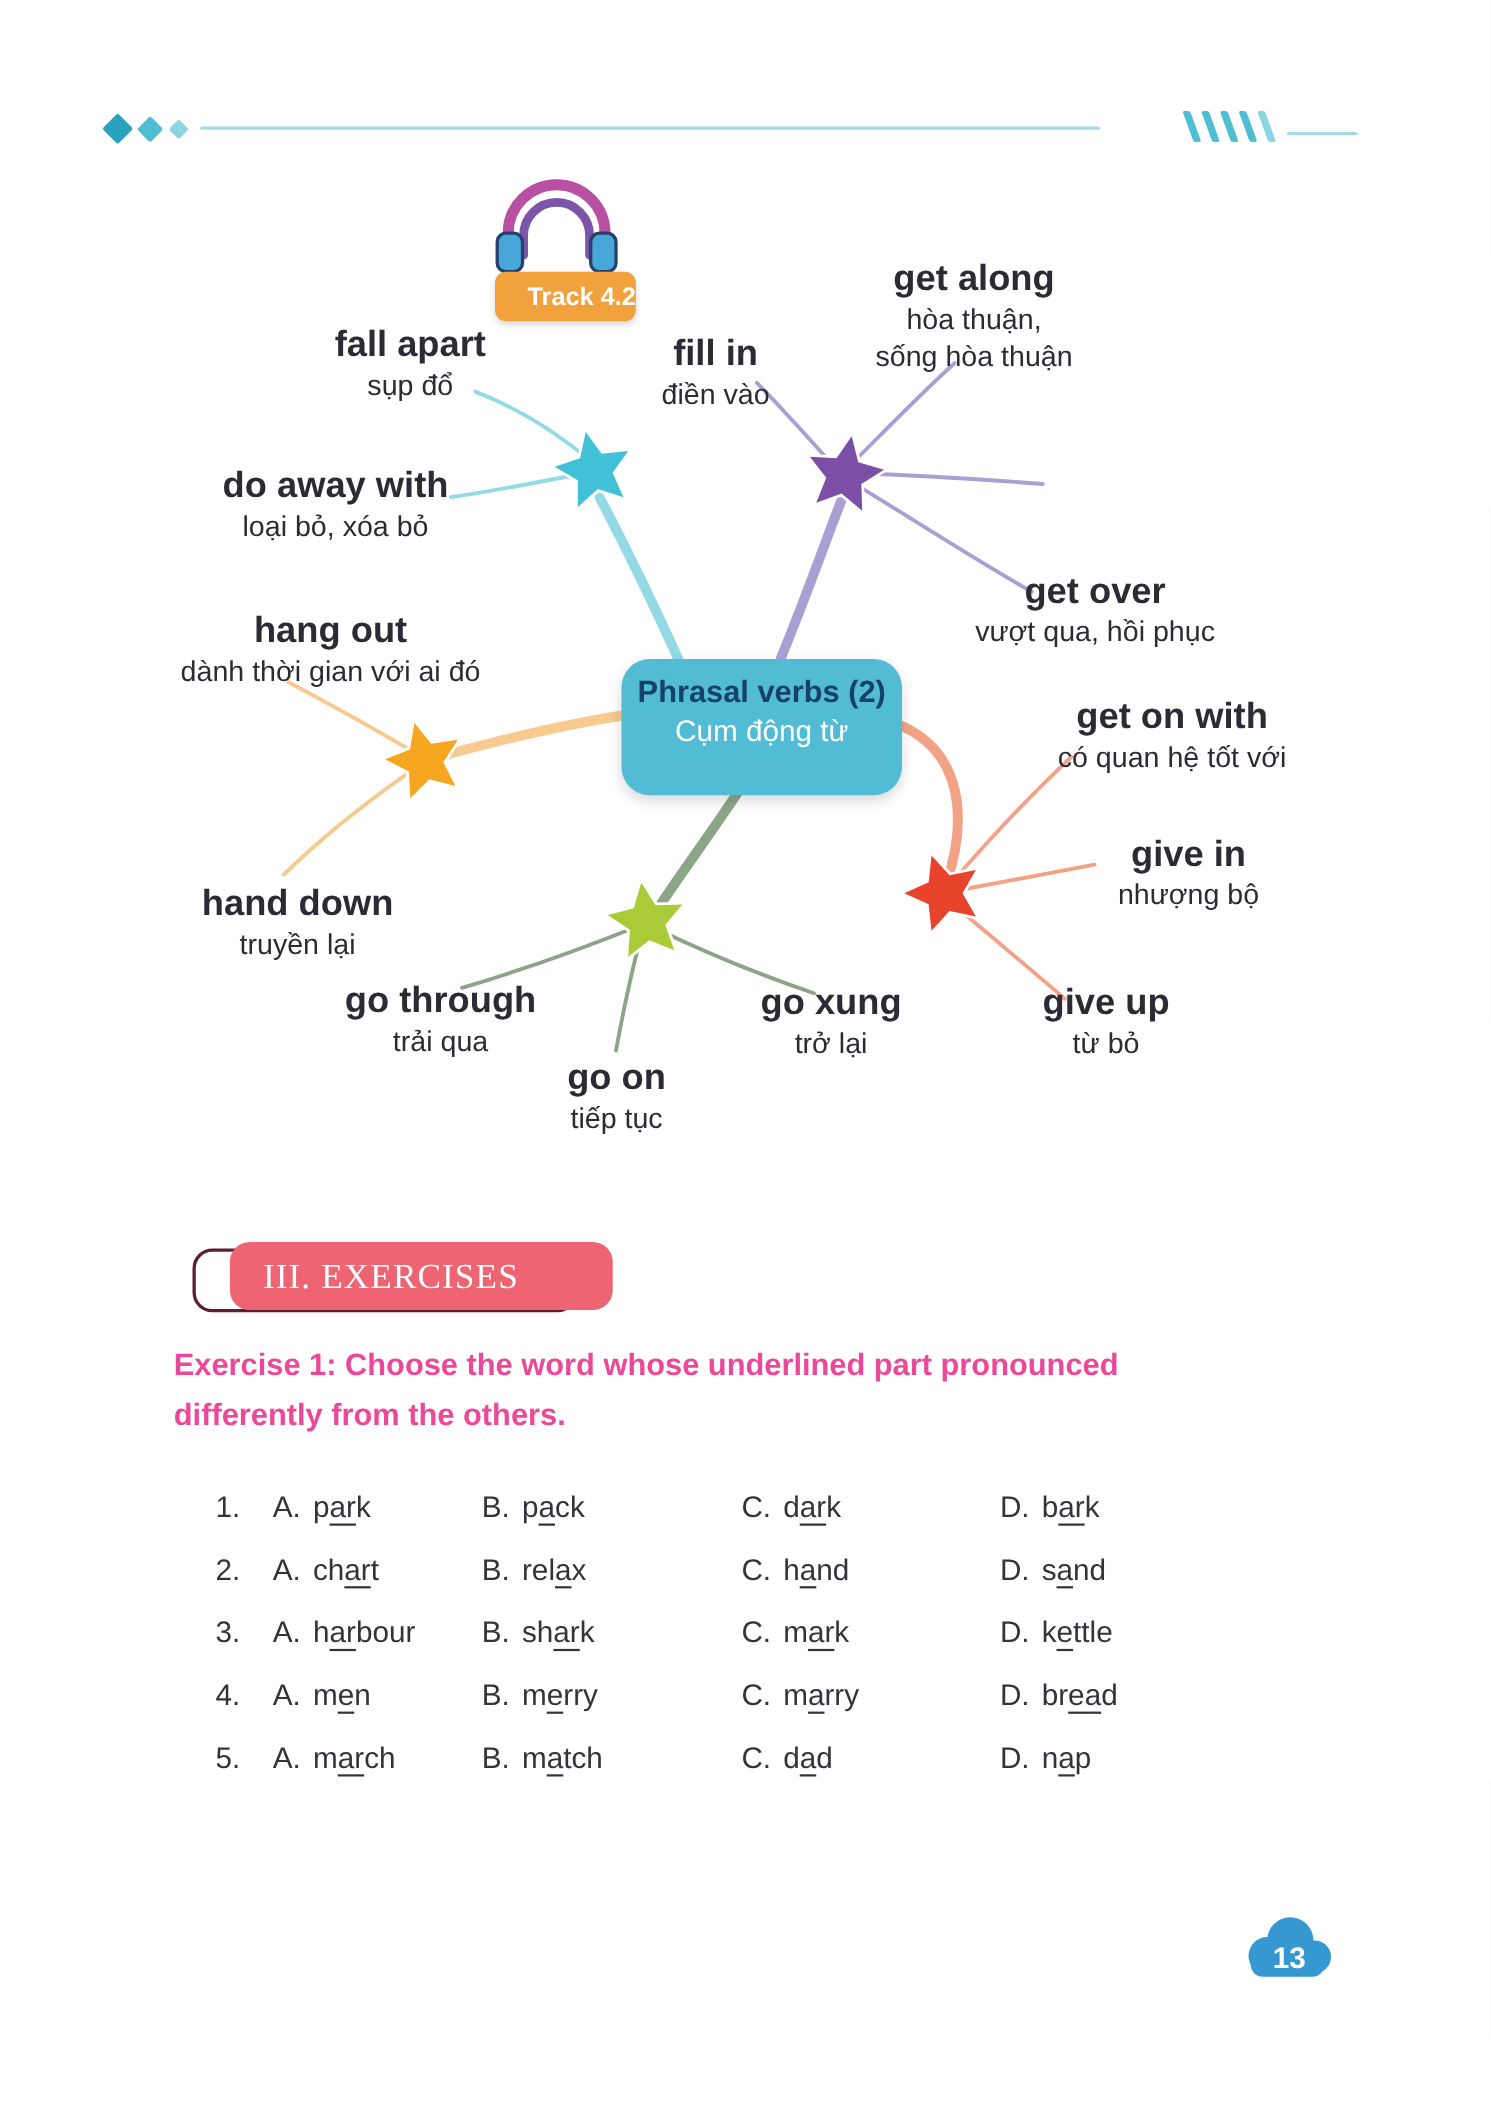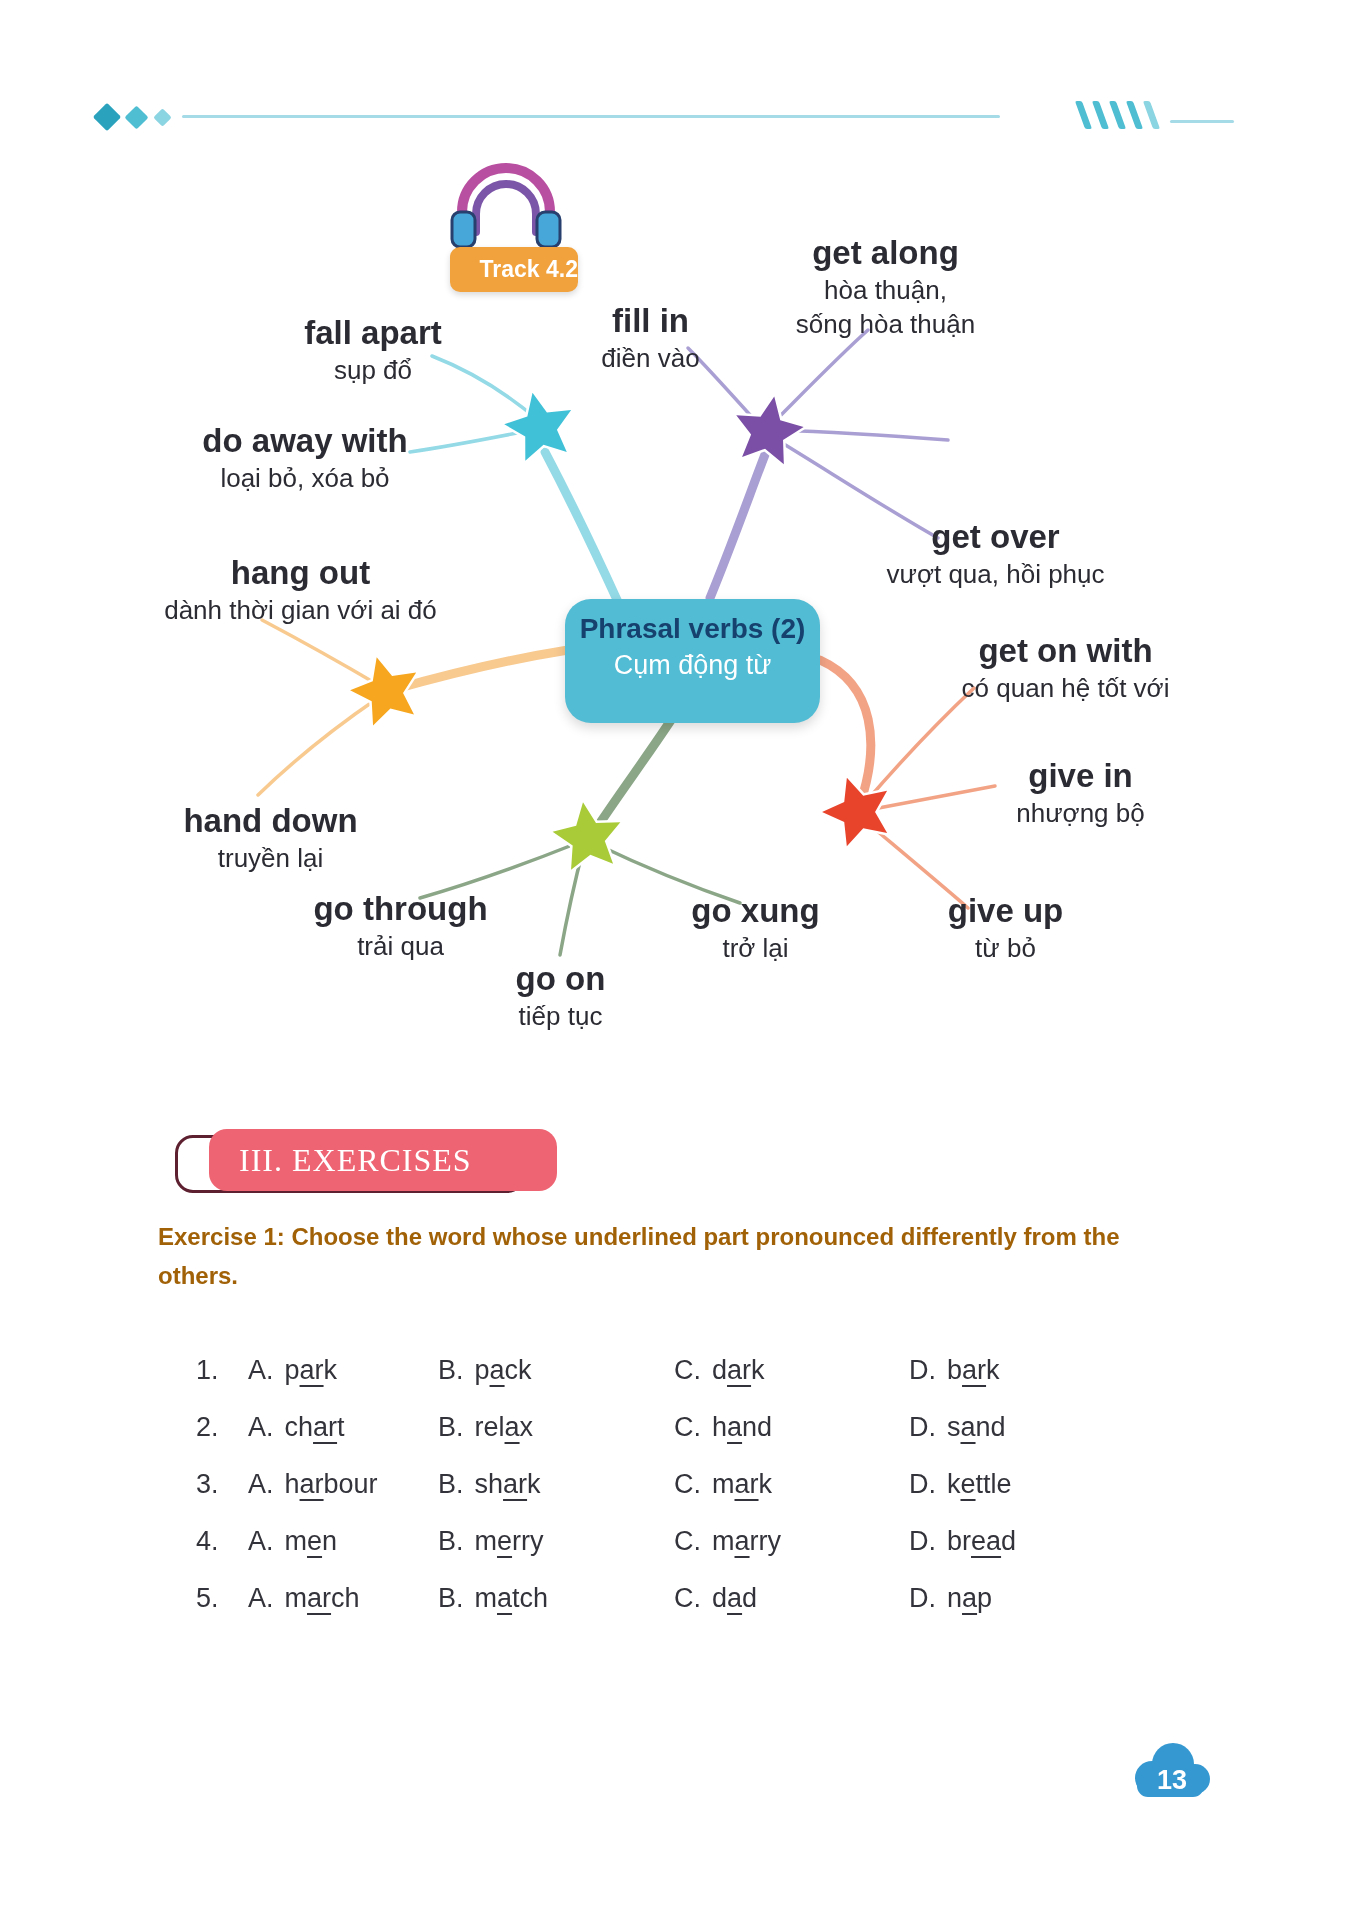--- a/index.html
+++ b/index.html
@@ -29,22 +29,22 @@
   .mm-label { position:absolute; text-align:center; color:#2b2b33; }
   .mm-term { font-weight:bold; font-size:33px; line-height:1.28; }
   .mm-meaning { font-size:26px; line-height:1.28; }
 
   
   .banner-wrap { position:absolute; left:163px; top:1129px; width:390px; height:70px; }
   .banner-outline { position:absolute; left:12px; top:6px; width:350px; height:58px; border:3px solid #5d2031; border-radius:18px; background:#ffffff; }
   .banner { position:absolute; left:0; top:0; width:348px; height:62px; border-radius:18px;
     display:flex; align-items:center; padding-left:30px; color:#ffffff;
     font-family:"Liberation Serif", serif; font-size:32px; letter-spacing:1px;margin-left:46px; }
-  .ex-title { position:absolute; left:158px; top:1218px; width:965px; font-size:24px; font-weight:bold;
-    color:#a16207; line-height:1.62; }
+  .ex-title { position:absolute; left:158px; top:1218px; width:965px; font-size:28px; font-weight:bold;
+    color:#ec4899; line-height:1.62; }
   .questions { position:absolute; left:196px; top:1342px; width:1030px; font-size:27px; color:#33333b; font-weight:500; }
   .q-row { display:flex; align-items:center; height:57px; }
   .q-num { width:52px; }
   .q-opt:nth-child(2) { width:190px; }
   .q-opt:nth-child(3) { width:236px; }
   .q-opt:nth-child(4) { width:235px; }
   .q-letter { margin-right:11px; }
   .u { text-decoration:underline; text-underline-offset:6px; text-decoration-thickness:2px; }
 
   .cloud { position:absolute; left:1126px; top:1738px; }
@@ -129,21 +129,21 @@
   </svg>
   <div class="track-badge" style="background: rgb(242, 162, 60);">
     <span>Track 4.2</span>
   </div>
 
   <div class="center-node" style="background: rgb(82, 188, 212);">
     <div class="center-title">Phrasal verbs (2)</div>
     <div class="center-sub">Cụm động từ</div>
   </div>
 
-  <div class="mm-label" style="left:253px;top:312px;width:240px">
+  <div class="mm-label" style="left:253px;top:292px;width:240px">
     <div class="mm-term">fall apart</div>
     <div class="mm-meaning">sụp đổ</div>
   </div>
   <div class="mm-label" style="left:185px;top:420px;width:240px">
     <div class="mm-term">do away with</div>
     <div class="mm-meaning">loại bỏ, xóa bỏ</div>
   </div>
   <div class="mm-label" style="left:568px;top:300px;width:165px">
     <div class="mm-term">fill in</div>
     <div class="mm-meaning">điền vào</div>

